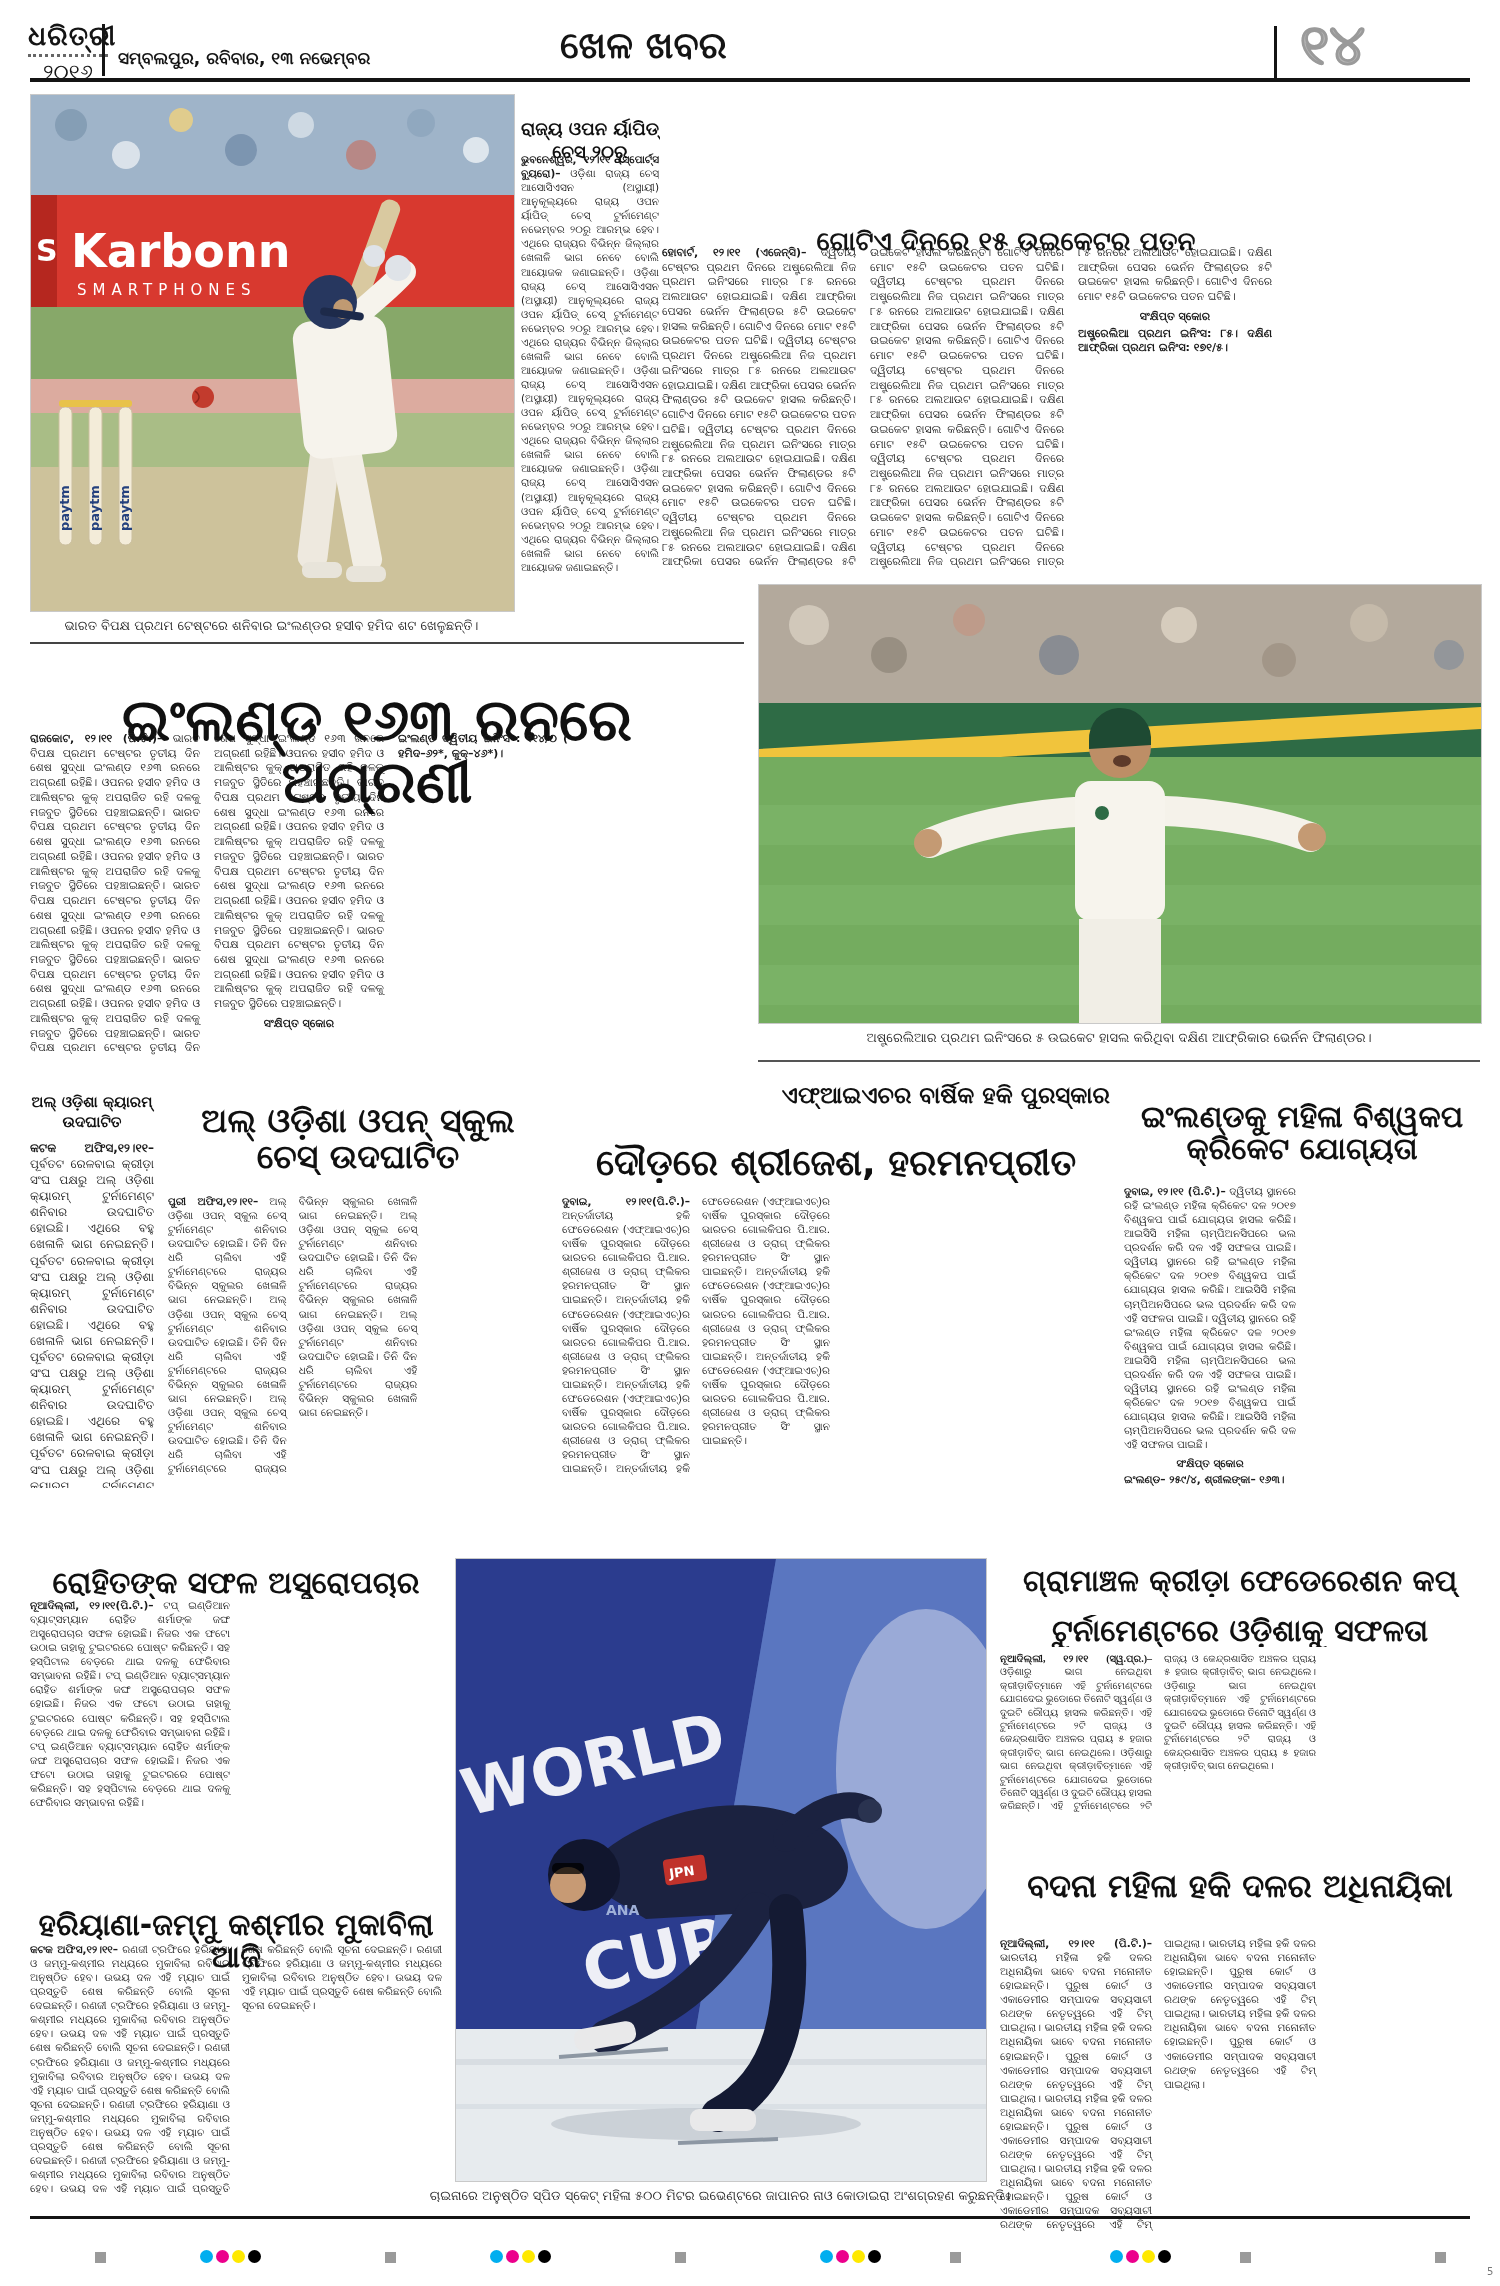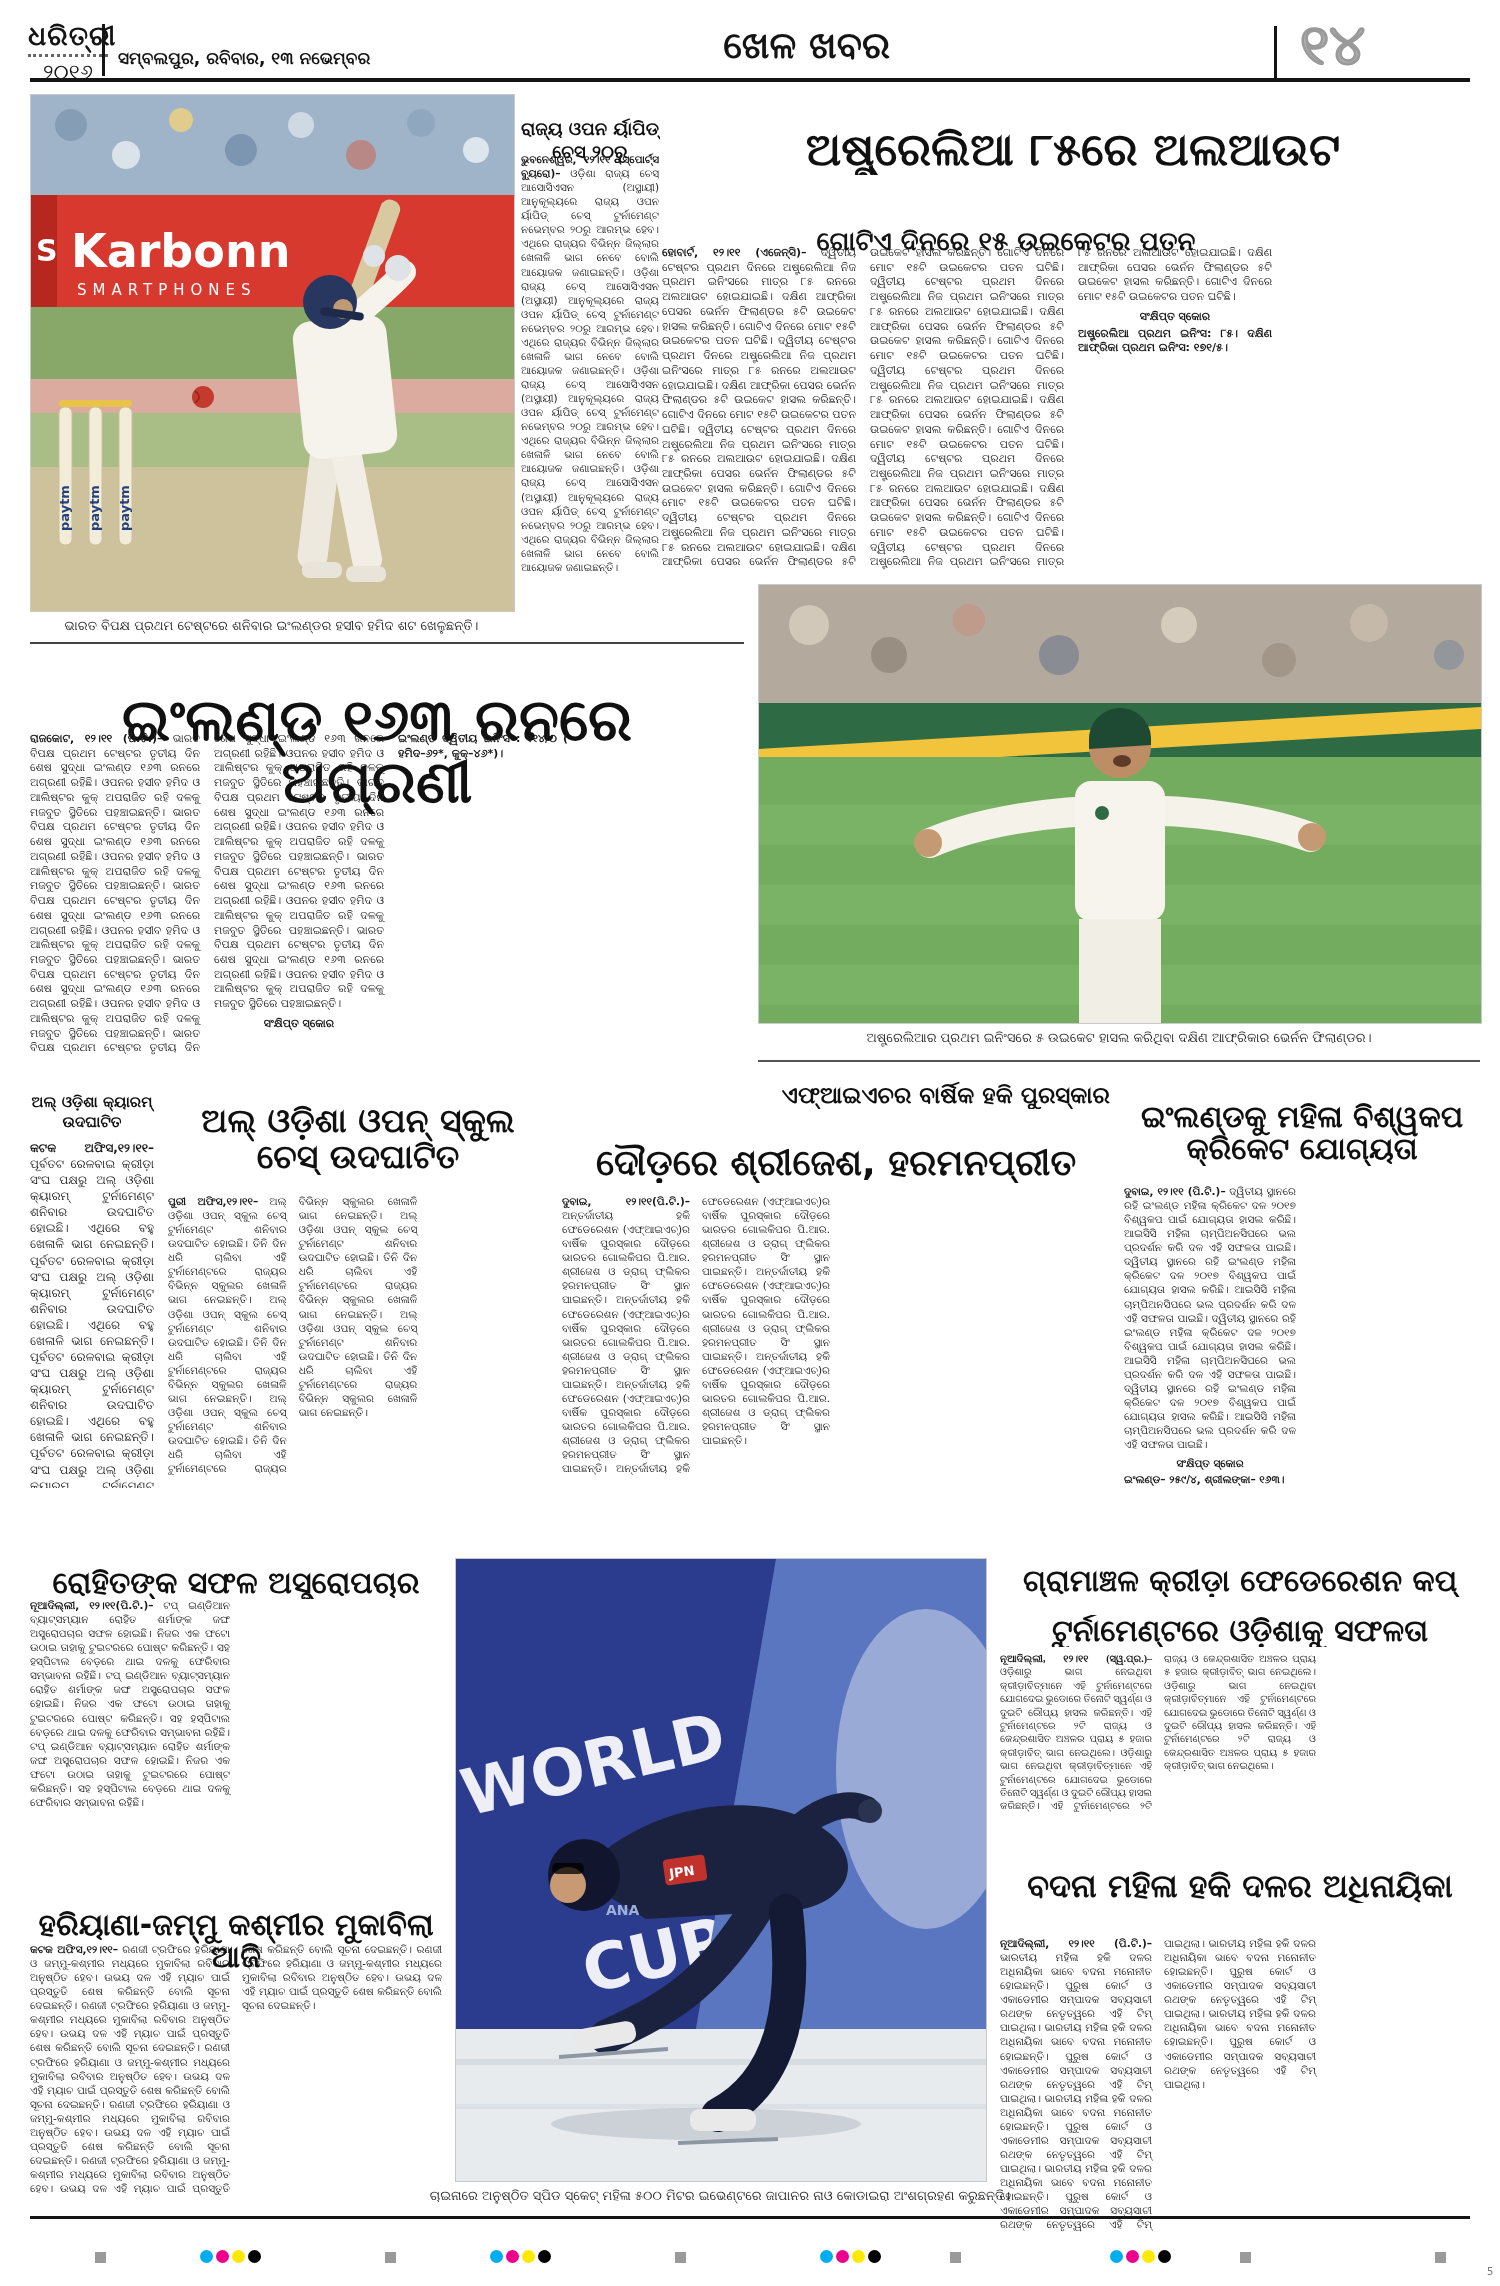--- a/index.html
+++ b/index.html
@@ -6,21 +6,21 @@
   #page{position:relative;width:1500px;height:2286px;background:#ffffff;margin:0 auto;
         font-family:"DejaVu Sans","Liberation Sans",sans-serif;color:#141414;overflow:hidden;}
   .abs{position:absolute;}
   .rule{position:absolute;background:#141414;}
   
   #masthead{left:28px;top:20px;width:80px;text-align:center;}
   #masthead .logo{font-size:27px;font-weight:bold;letter-spacing:1px;border-bottom:3px dotted #666;padding-bottom:2px;}
   #masthead .year{font-size:21px;margin-top:3px;}
   #head-div{left:102px;top:24px;width:3px;height:52px;background:#141414;}
   #edition{left:118px;top:48px;font-size:17px;font-weight:600;}
-  #section-title{left:560px;top:24px;width:330px;text-align:right;font-size:37px;font-weight:bold;}
+  #section-title{left:560px;top:24px;width:330px;text-align:left;font-size:37px;font-weight:bold;}
   #pageno-bar{left:1274px;top:26px;width:3px;height:52px;background:#141414;}
   #page-number{left:1300px;top:12px;width:170px;font-size:56px;font-weight:bold;color:#b5b5b5;
                -webkit-text-stroke:1px #9a9a9a;}
   #top-rule{left:30px;top:78px;width:1440px;height:4px;}
   
   .photo{position:absolute;overflow:hidden;border:1px solid #c9c9c9;}
   #photo1{left:30px;top:94px;width:483px;height:516px;}
   #photo2{left:758px;top:584px;width:722px;height:438px;}
   #photo3{left:455px;top:1558px;width:530px;height:622px;}
   .caption{position:absolute;font-size:13px;text-align:center;color:#1c1c1c;font-weight:500;line-height:1.25;}
@@ -140,21 +140,20 @@
   </div>
   <div class="caption" id="cap1">ଭାରତ ବିପକ୍ଷ ପ୍ରଥମ ଟେଷ୍ଟରେ ଶନିବାର ଇଂଲଣ୍ଡର ହସୀବ ହମିଦ ଶଟ ଖେଳୁଛନ୍ତି।</div>
   <div class="rule" id="rule-eng"></div>
 
   <h3 class="abs hl" id="chess-hl">ରାଜ୍ୟ ଓପନ ର୍ୟାପିଡ୍ ଚେସ୍ ୨୦ରୁ</h3>
   <div class="abs body" id="chess-body">
     <b class="dl">ଭୁବନେଶ୍ୱର, ୧୨।୧୧ (ସ୍ପୋର୍ଟ୍ସ ବ୍ୟୁରୋ)–</b>
     <span>ଓଡ଼ିଶା ରାଜ୍ୟ ଚେସ୍ ଆସୋସିଏସନ (ଅସ୍ଥାୟୀ) ଆନୁକୂଲ୍ୟରେ ରାଜ୍ୟ ଓପନ ର୍ୟାପିଡ୍ ଚେସ୍ ଟୁର୍ନାମେଣ୍ଟ ନଭେମ୍ବର ୨୦ରୁ ଆରମ୍ଭ ହେବ। ଏଥିରେ ରାଜ୍ୟର ବିଭିନ୍ନ ଜିଲ୍ଲାର ଖେଳାଳି ଭାଗ ନେବେ ବୋଲି ଆୟୋଜକ ଜଣାଇଛନ୍ତି।  ଓଡ଼ିଶା ରାଜ୍ୟ ଚେସ୍ ଆସୋସିଏସନ (ଅସ୍ଥାୟୀ) ଆନୁକୂଲ୍ୟରେ ରାଜ୍ୟ ଓପନ ର୍ୟାପିଡ୍ ଚେସ୍ ଟୁର୍ନାମେଣ୍ଟ ନଭେମ୍ବର ୨୦ରୁ ଆରମ୍ଭ ହେବ। ଏଥିରେ ରାଜ୍ୟର ବିଭିନ୍ନ ଜିଲ୍ଲାର ଖେଳାଳି ଭାଗ ନେବେ ବୋଲି ଆୟୋଜକ ଜଣାଇଛନ୍ତି।  ଓଡ଼ିଶା ରାଜ୍ୟ ଚେସ୍ ଆସୋସିଏସନ (ଅସ୍ଥାୟୀ) ଆନୁକୂଲ୍ୟରେ ରାଜ୍ୟ ଓପନ ର୍ୟାପିଡ୍ ଚେସ୍ ଟୁର୍ନାମେଣ୍ଟ ନଭେମ୍ବର ୨୦ରୁ ଆରମ୍ଭ ହେବ। ଏଥିରେ ରାଜ୍ୟର ବିଭିନ୍ନ ଜିଲ୍ଲାର ଖେଳାଳି ଭାଗ ନେବେ ବୋଲି ଆୟୋଜକ ଜଣାଇଛନ୍ତି।  ଓଡ଼ିଶା ରାଜ୍ୟ ଚେସ୍ ଆସୋସିଏସନ (ଅସ୍ଥାୟୀ) ଆନୁକୂଲ୍ୟରେ ରାଜ୍ୟ ଓପନ ର୍ୟାପିଡ୍ ଚେସ୍ ଟୁର୍ନାମେଣ୍ଟ ନଭେମ୍ବର ୨୦ରୁ ଆରମ୍ଭ ହେବ। ଏଥିରେ ରାଜ୍ୟର ବିଭିନ୍ନ ଜିଲ୍ଲାର ଖେଳାଳି ଭାଗ ନେବେ ବୋଲି ଆୟୋଜକ ଜଣାଇଛନ୍ତି। </span>
   </div>
 
-  <h1 class="abs hl" id="aus-hl">ଅଷ୍ଟ୍ରେଲିଆ ୮୫ରେ ଅଲଆଉଟ</h1>
   <h2 class="abs" id="aus-sub">ଗୋଟିଏ ଦିନରେ ୧୫ ଉଇକେଟର ପତନ</h2>
   <div class="abs body" id="aus-body">
     <b class="dl">ହୋବାର୍ଟ, ୧୨।୧୧ (ଏଜେନ୍ସି)–</b>
     <span>ଦ୍ୱିତୀୟ ଟେଷ୍ଟର ପ୍ରଥମ ଦିନରେ ଅଷ୍ଟ୍ରେଲିଆ ନିଜ ପ୍ରଥମ ଇନିଂସରେ ମାତ୍ର ୮୫ ରନରେ ଅଲଆଉଟ ହୋଇଯାଇଛି। ଦକ୍ଷିଣ ଆଫ୍ରିକା ପେସର ଭେର୍ନନ ଫିଲାଣ୍ଡର ୫ଟି ଉଇକେଟ ହାସଲ କରିଛନ୍ତି। ଗୋଟିଏ ଦିନରେ ମୋଟ ୧୫ଟି ଉଇକେଟର ପତନ ଘଟିଛି।  ଦ୍ୱିତୀୟ ଟେଷ୍ଟର ପ୍ରଥମ ଦିନରେ ଅଷ୍ଟ୍ରେଲିଆ ନିଜ ପ୍ରଥମ ଇନିଂସରେ ମାତ୍ର ୮୫ ରନରେ ଅଲଆଉଟ ହୋଇଯାଇଛି। ଦକ୍ଷିଣ ଆଫ୍ରିକା ପେସର ଭେର୍ନନ ଫିଲାଣ୍ଡର ୫ଟି ଉଇକେଟ ହାସଲ କରିଛନ୍ତି। ଗୋଟିଏ ଦିନରେ ମୋଟ ୧୫ଟି ଉଇକେଟର ପତନ ଘଟିଛି।  ଦ୍ୱିତୀୟ ଟେଷ୍ଟର ପ୍ରଥମ ଦିନରେ ଅଷ୍ଟ୍ରେଲିଆ ନିଜ ପ୍ରଥମ ଇନିଂସରେ ମାତ୍ର ୮୫ ରନରେ ଅଲଆଉଟ ହୋଇଯାଇଛି। ଦକ୍ଷିଣ ଆଫ୍ରିକା ପେସର ଭେର୍ନନ ଫିଲାଣ୍ଡର ୫ଟି ଉଇକେଟ ହାସଲ କରିଛନ୍ତି। ଗୋଟିଏ ଦିନରେ ମୋଟ ୧୫ଟି ଉଇକେଟର ପତନ ଘଟିଛି।  ଦ୍ୱିତୀୟ ଟେଷ୍ଟର ପ୍ରଥମ ଦିନରେ ଅଷ୍ଟ୍ରେଲିଆ ନିଜ ପ୍ରଥମ ଇନିଂସରେ ମାତ୍ର ୮୫ ରନରେ ଅଲଆଉଟ ହୋଇଯାଇଛି। ଦକ୍ଷିଣ ଆଫ୍ରିକା ପେସର ଭେର୍ନନ ଫିଲାଣ୍ଡର ୫ଟି ଉଇକେଟ ହାସଲ କରିଛନ୍ତି। ଗୋଟିଏ ଦିନରେ ମୋଟ ୧୫ଟି ଉଇକେଟର ପତନ ଘଟିଛି।  ଦ୍ୱିତୀୟ ଟେଷ୍ଟର ପ୍ରଥମ ଦିନରେ ଅଷ୍ଟ୍ରେଲିଆ ନିଜ ପ୍ରଥମ ଇନିଂସରେ ମାତ୍ର ୮୫ ରନରେ ଅଲଆଉଟ ହୋଇଯାଇଛି। ଦକ୍ଷିଣ ଆଫ୍ରିକା ପେସର ଭେର୍ନନ ଫିଲାଣ୍ଡର ୫ଟି ଉଇକେଟ ହାସଲ କରିଛନ୍ତି। ଗୋଟିଏ ଦିନରେ ମୋଟ ୧୫ଟି ଉଇକେଟର ପତନ ଘଟିଛି।  ଦ୍ୱିତୀୟ ଟେଷ୍ଟର ପ୍ରଥମ ଦିନରେ ଅଷ୍ଟ୍ରେଲିଆ ନିଜ ପ୍ରଥମ ଇନିଂସରେ ମାତ୍ର ୮୫ ରନରେ ଅଲଆଉଟ ହୋଇଯାଇଛି। ଦକ୍ଷିଣ ଆଫ୍ରିକା ପେସର ଭେର୍ନନ ଫିଲାଣ୍ଡର ୫ଟି ଉଇକେଟ ହାସଲ କରିଛନ୍ତି। ଗୋଟିଏ ଦିନରେ ମୋଟ ୧୫ଟି ଉଇକେଟର ପତନ ଘଟିଛି।  ଦ୍ୱିତୀୟ ଟେଷ୍ଟର ପ୍ରଥମ ଦିନରେ ଅଷ୍ଟ୍ରେଲିଆ ନିଜ ପ୍ରଥମ ଇନିଂସରେ ମାତ୍ର ୮୫ ରନରେ ଅଲଆଉଟ ହୋଇଯାଇଛି। ଦକ୍ଷିଣ ଆଫ୍ରିକା ପେସର ଭେର୍ନନ ଫିଲାଣ୍ଡର ୫ଟି ଉଇକେଟ ହାସଲ କରିଛନ୍ତି। ଗୋଟିଏ ଦିନରେ ମୋଟ ୧୫ଟି ଉଇକେଟର ପତନ ଘଟିଛି।  ଦ୍ୱିତୀୟ ଟେଷ୍ଟର ପ୍ରଥମ ଦିନରେ ଅଷ୍ଟ୍ରେଲିଆ ନିଜ ପ୍ରଥମ ଇନିଂସରେ ମାତ୍ର ୮୫ ରନରେ ଅଲଆଉଟ ହୋଇଯାଇଛି। ଦକ୍ଷିଣ ଆଫ୍ରିକା ପେସର ଭେର୍ନନ ଫିଲାଣ୍ଡର ୫ଟି ଉଇକେଟ ହାସଲ କରିଛନ୍ତି। ଗୋଟିଏ ଦିନରେ ମୋଟ ୧୫ଟି ଉଇକେଟର ପତନ ଘଟିଛି। </span>
     <div class="score-head">ସଂକ୍ଷିପ୍ତ ସ୍କୋର</div>
     <div class="score">ଅଷ୍ଟ୍ରେଲିଆ ପ୍ରଥମ ଇନିଂସ: ୮୫। ଦକ୍ଷିଣ ଆଫ୍ରିକା ପ୍ରଥମ ଇନିଂସ: ୧୭୧/୫।</div>
   </div>
 
   <h1 class="abs hl" id="eng-hl">ଇଂଲଣ୍ଡ ୧୬୩ ରନରେ ଅଗ୍ରଣୀ</h1>
   <div class="abs body" id="eng-body">

